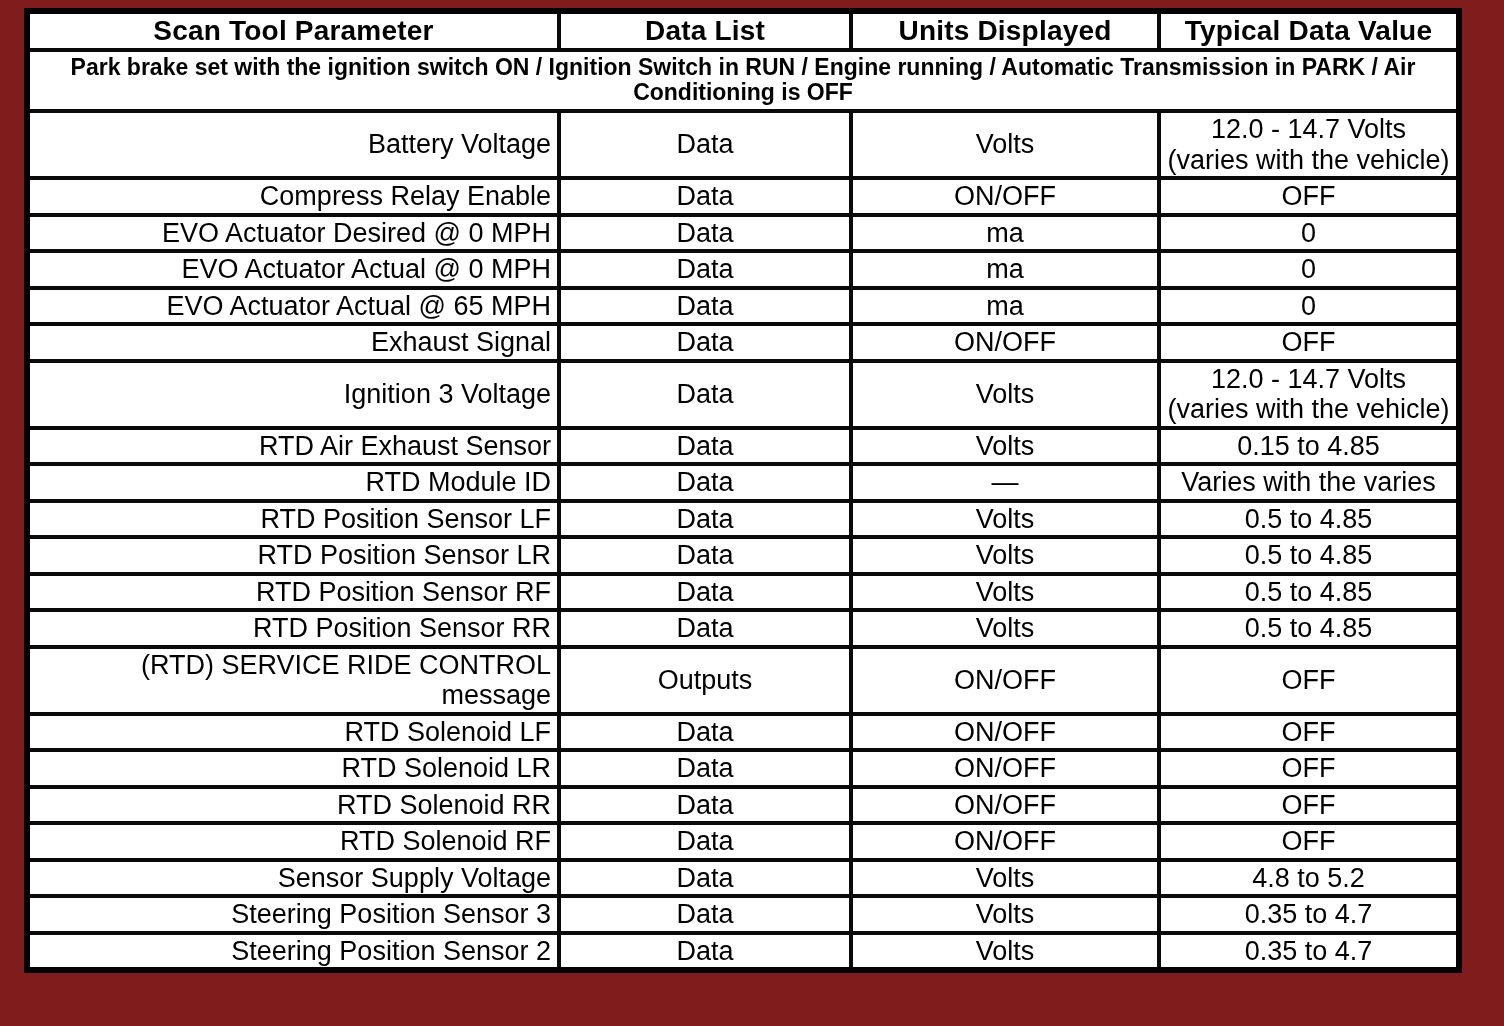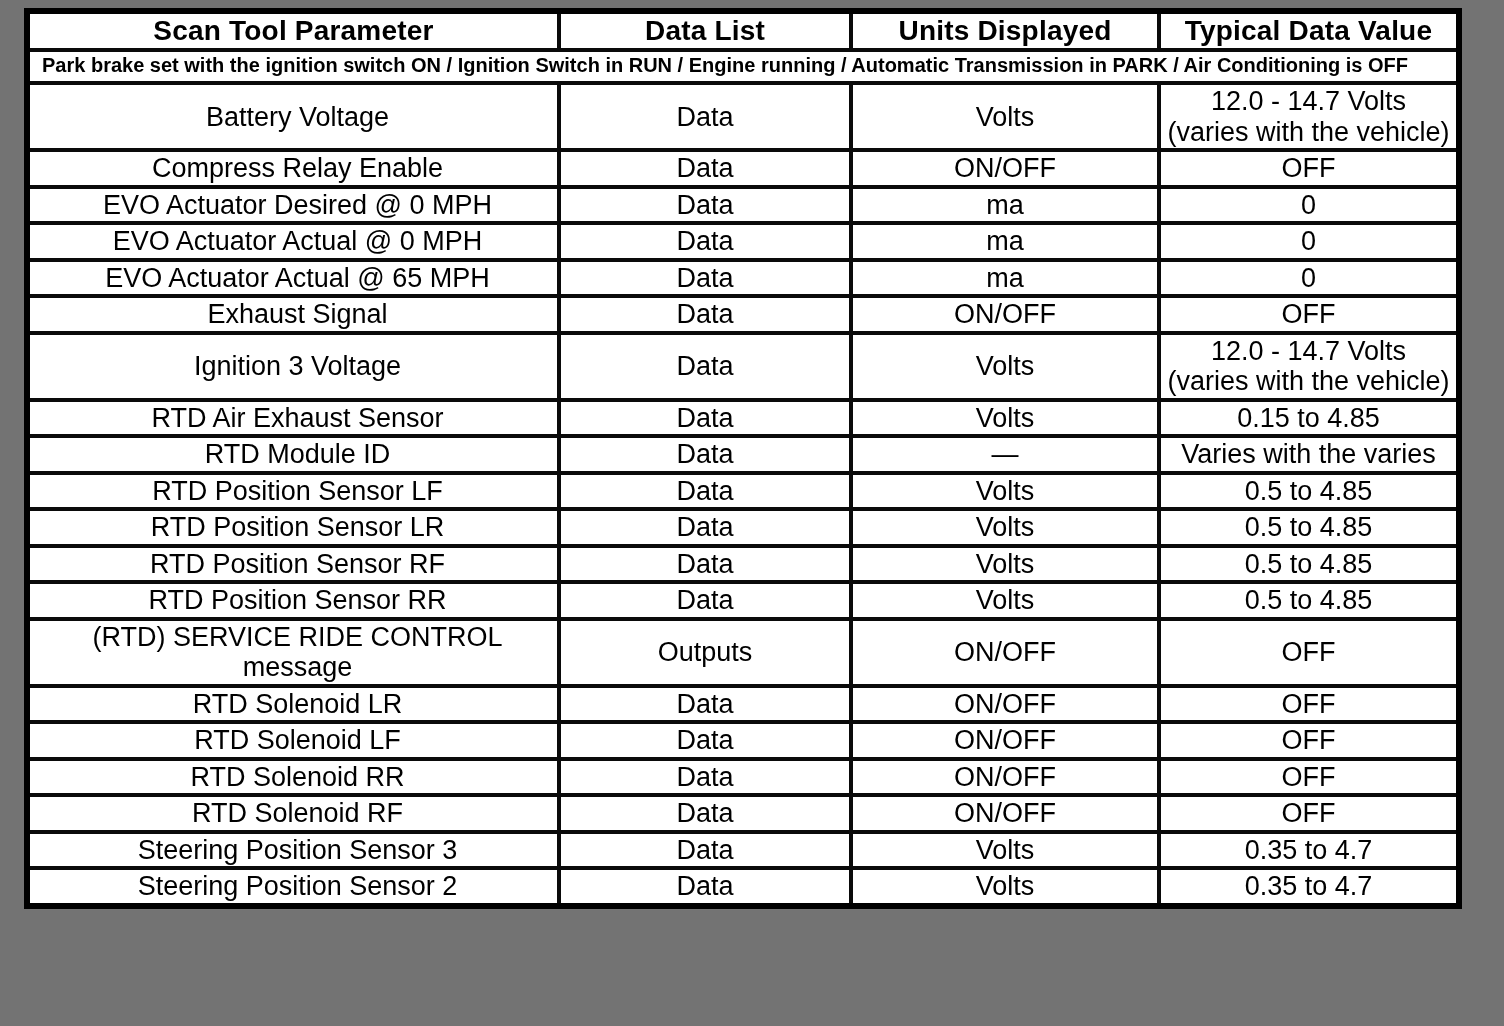--- a/index.html
+++ b/index.html
@@ -6,21 +6,21 @@
   html, body {
     width: 1504px;
     background: #ffffff;
     font-family: "Liberation Sans", sans-serif;
     color: #000;
   }
   .page {
     position: relative;
     width: 1504px;
     height: 1026px;
-    background: #737373;
+    background: #7f1d1d;
   }
   table.scan-table {
     position: absolute;
     left: 24px;
     top: 8px;
     width: 1432px;
     border-collapse: collapse;
     border: 6px solid #000;
     table-layout: fixed;
     background: #fff;
@@ -33,35 +33,35 @@
   }
   th.col-header {
     font-size: 28px;
     font-weight: bold;
     text-align: center;
     height: 32px;
     padding: 1px 4px;
     letter-spacing: 0.2px;
   }
   td.condition-cell {
-    font-size: 20px;
+    font-size: 23px;
     font-weight: bold;
-    text-align: left;
+    text-align: center;
     padding: 3px 12px 5px 12px;
     line-height: 1.07;
   }
   td.cell {
     font-size: 27px;
     font-weight: normal;
     height: 31px;
     padding: 1px 6px;
     line-height: 1.13;
   }
   td.cell-param {
-    text-align: center;
+    text-align: right;
     padding-left: 14px;
   }
   td.cell-center {
     text-align: center;
   }
 </style>
 </head>
 <body>
 
 <div class="page">
@@ -162,42 +162,48 @@
           <td class="cell cell-center">Volts</td>
           <td class="cell cell-center">0.5 to 4.85</td>
         </tr>
         <tr>
           <td class="cell cell-param">(RTD) SERVICE RIDE CONTROL message</td>
           <td class="cell cell-center">Outputs</td>
           <td class="cell cell-center">ON/OFF</td>
           <td class="cell cell-center">OFF</td>
         </tr>
         <tr>
+          <td class="cell cell-param">RTD Solenoid LF</td>
+          <td class="cell cell-center">Data</td>
+          <td class="cell cell-center">ON/OFF</td>
+          <td class="cell cell-center">OFF</td>
+        </tr>
+        <tr>
           <td class="cell cell-param">RTD Solenoid LR</td>
           <td class="cell cell-center">Data</td>
           <td class="cell cell-center">ON/OFF</td>
           <td class="cell cell-center">OFF</td>
         </tr>
         <tr>
-          <td class="cell cell-param">RTD Solenoid LF</td>
-          <td class="cell cell-center">Data</td>
-          <td class="cell cell-center">ON/OFF</td>
-          <td class="cell cell-center">OFF</td>
-        </tr>
-        <tr>
           <td class="cell cell-param">RTD Solenoid RR</td>
           <td class="cell cell-center">Data</td>
           <td class="cell cell-center">ON/OFF</td>
           <td class="cell cell-center">OFF</td>
         </tr>
         <tr>
           <td class="cell cell-param">RTD Solenoid RF</td>
           <td class="cell cell-center">Data</td>
           <td class="cell cell-center">ON/OFF</td>
           <td class="cell cell-center">OFF</td>
+        </tr>
+        <tr>
+          <td class="cell cell-param">Sensor Supply Voltage</td>
+          <td class="cell cell-center">Data</td>
+          <td class="cell cell-center">Volts</td>
+          <td class="cell cell-center">4.8 to 5.2</td>
         </tr>
         <tr>
           <td class="cell cell-param">Steering Position Sensor 3</td>
           <td class="cell cell-center">Data</td>
           <td class="cell cell-center">Volts</td>
           <td class="cell cell-center">0.35 to 4.7</td>
         </tr>
         <tr>
           <td class="cell cell-param">Steering Position Sensor 2</td>
           <td class="cell cell-center">Data</td>

